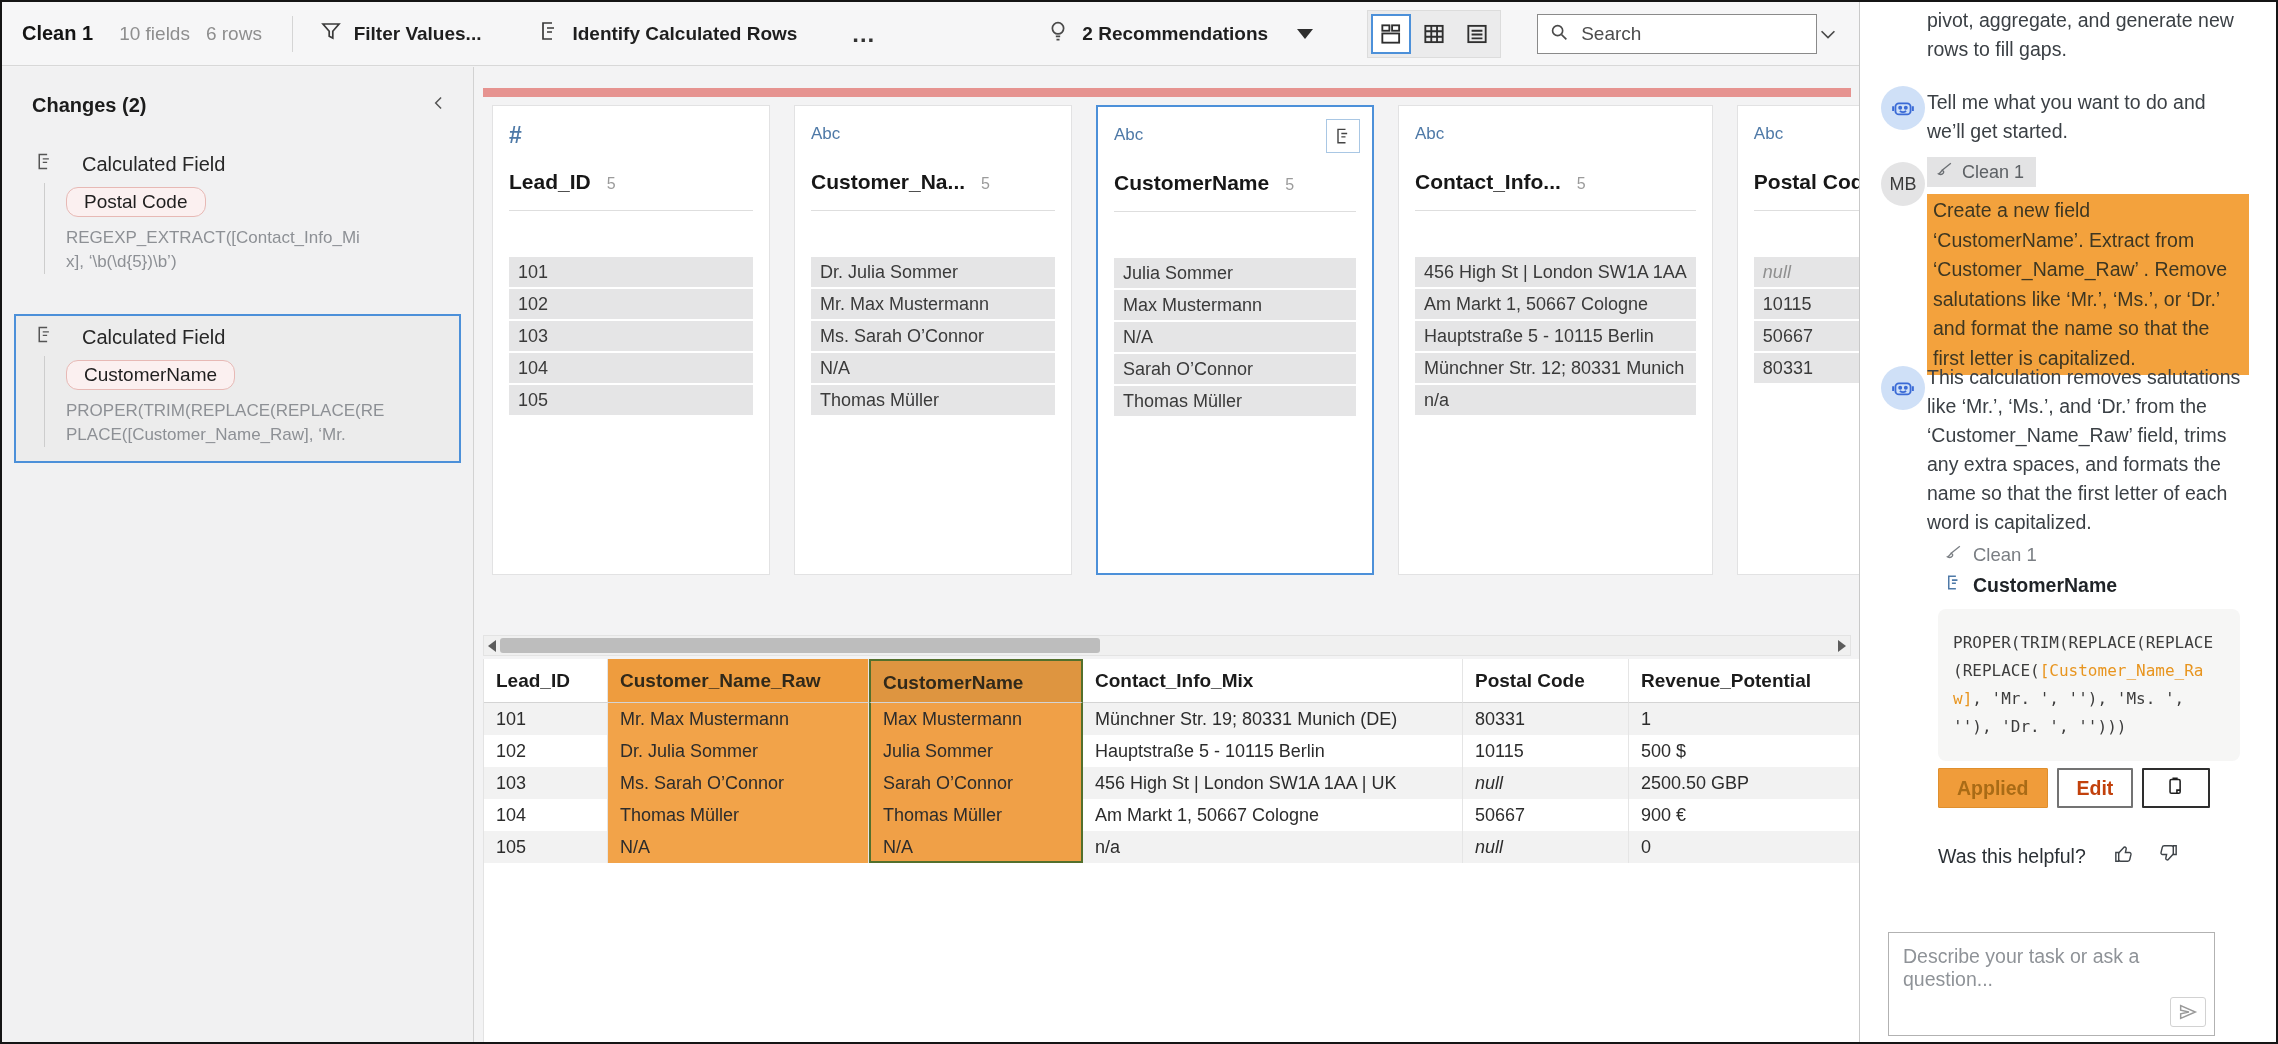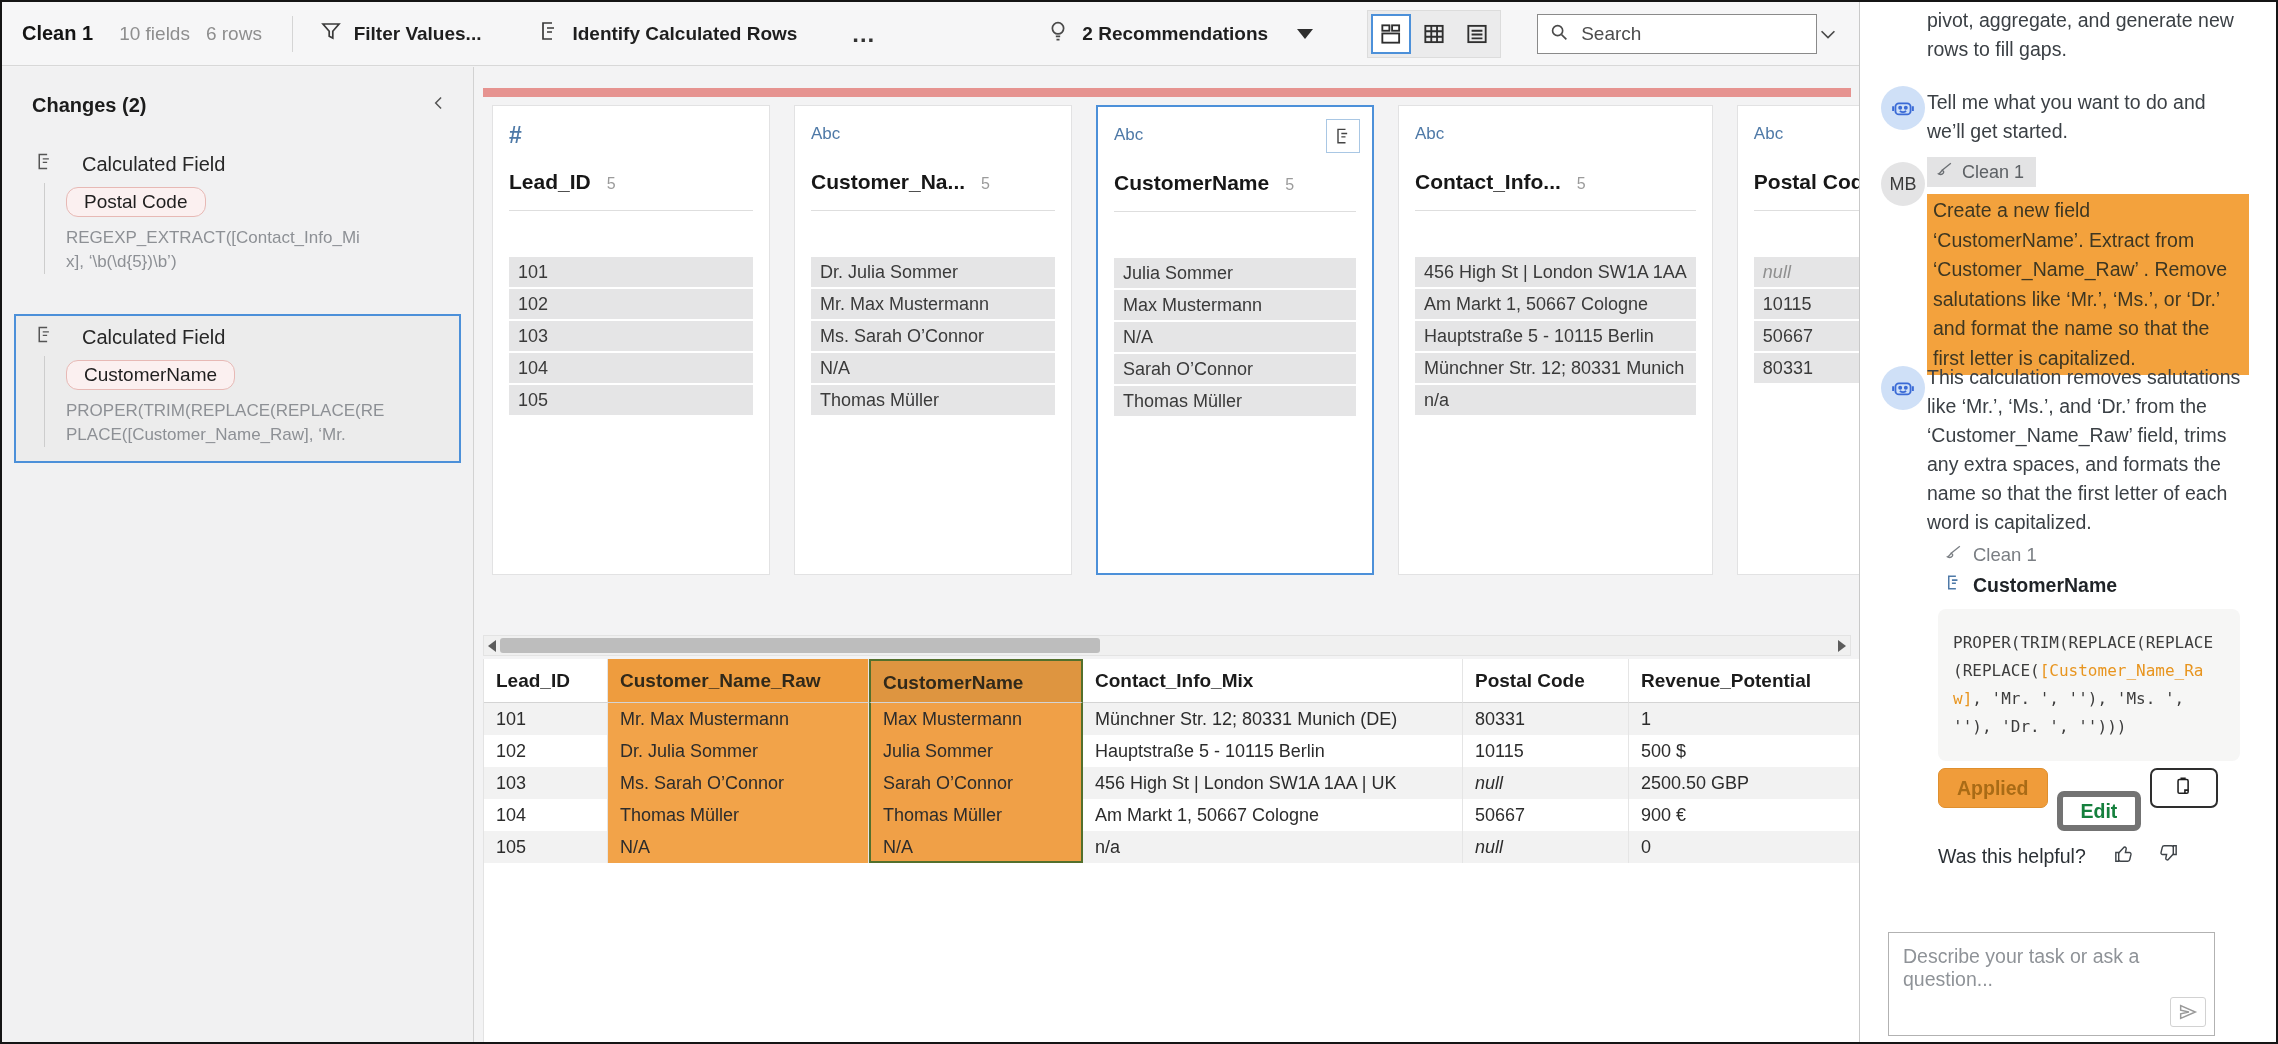--- a/index.html
+++ b/index.html
@@ -83,23 +83,23 @@
   #userav { left:21px; top:160px; }
   #usermsg { left:67px; top:192px; width:322px; background:#f3a23d; color:#3e3722; padding:2px 6px; line-height:29.5px; }
   #bot2av { left:21px; top:364px; }
   #msg2 { left:67px; top:361px; width:334px; }
   .res-line { position:absolute; display:flex; gap:10px; align-items:center; }
   #res-step { left:84px; top:541px; color:#7a7e83; font-size:18.5px; }
   #res-field { left:84px; top:571px; color:#1f2327; font-size:19.5px; font-weight:bold; }
   #codeblk { position:absolute; left:78px; top:607px; width:302px; background:#f6f6f5; border-radius:8px; padding:20px 15px; font-family:"DejaVu Sans Mono", monospace; font-size:16px; line-height:28px; color:#3d3d3d; white-space:pre-wrap; word-break:break-all; }
   .code-field { color:#e8951f; }
   #btnrow { position:absolute; left:78px; top:766px; display:flex; gap:9px; }
-  .btn { height:40px; display:flex; align-items:center; justify-content:center; font-size:19.5px; font-weight:bold; padding:0 18px; border-radius:7px; }
+  .btn { height:40px; display:flex; align-items:center; justify-content:center; font-size:19.5px; font-weight:bold; padding:0 18px; border-radius:1px; }
   .btn.applied { background:#f09c3a; border:1px solid #df8f2e; color:#a96b16; }
-  .btn.edit { background:#fff; border:6px solid #737373; color:#15803d;margin-top:23px; }
+  .btn.edit { background:#fff; border:2px solid #737373; color:#c2410c; }
   .btn.copy { background:#fff; border:2px solid #2e2e2e; padding:0 21px; }
   #helpful { position:absolute; left:78px; top:840px; display:flex; align-items:center; gap:14px; font-size:19.5px; color:#2b3035; }
   #helpful .thumbs { display:flex; gap:22px; margin-left:12px; }
   #inputwrap { position:absolute; left:9px; top:930px; width:327px; height:104px;margin-left:19px; }
   #inputwrap textarea { width:100%; height:100%; border:1px solid #b2b2b2; padding:12px 14px; font-family:inherit; font-size:19.5px; color:#444; resize:none; outline:none; background:#fff; }
   #inputwrap textarea::placeholder { color:#8f9398; }
   #sendbtn { position:absolute; right:9px; bottom:9px; width:36px; height:30px; border:1px solid #d2d2d2; border-radius:3px; display:flex; align-items:center; justify-content:center; background:#fff; }
 </style>
 </head>
 <body>
@@ -309,21 +309,21 @@
           <div class="gcell orange" style="width: 261px;">Customer_Name_Raw</div>
           <div class="gcell orange-selected" style="width: 214px;">CustomerName</div>
           <div class="gcell " style="width: 380px;">Contact_Info_Mix</div>
           <div class="gcell " style="width: 166px;">Postal Code</div>
           <div class="gcell " style="width: 238px;">Revenue_Potential</div>
         </div>
         <div class="grow data stripe">
           <div class="gcell " style="width: 124px;">101</div>
           <div class="gcell orange" style="width: 261px;">Mr. Max Mustermann</div>
           <div class="gcell orange-selected" style="width: 214px;">Max Mustermann</div>
-          <div class="gcell " style="width: 380px;">Münchner Str. 12; 80331 Munich (DE)</div>
+          <div class="gcell " style="width: 380px;">Münchner Str. 19; 80331 Munich (DE)</div>
           <div class="gcell " style="width: 166px;">80331</div>
           <div class="gcell " style="width: 238px;">1</div>
         </div>
         <div class="grow data">
           <div class="gcell " style="width: 124px;">102</div>
           <div class="gcell orange" style="width: 261px;">Dr. Julia Sommer</div>
           <div class="gcell orange-selected" style="width: 214px;">Julia Sommer</div>
           <div class="gcell " style="width: 380px;">Hauptstraße 5 - 10115 Berlin</div>
           <div class="gcell " style="width: 166px;">10115</div>
           <div class="gcell " style="width: 238px;">500 $</div>

